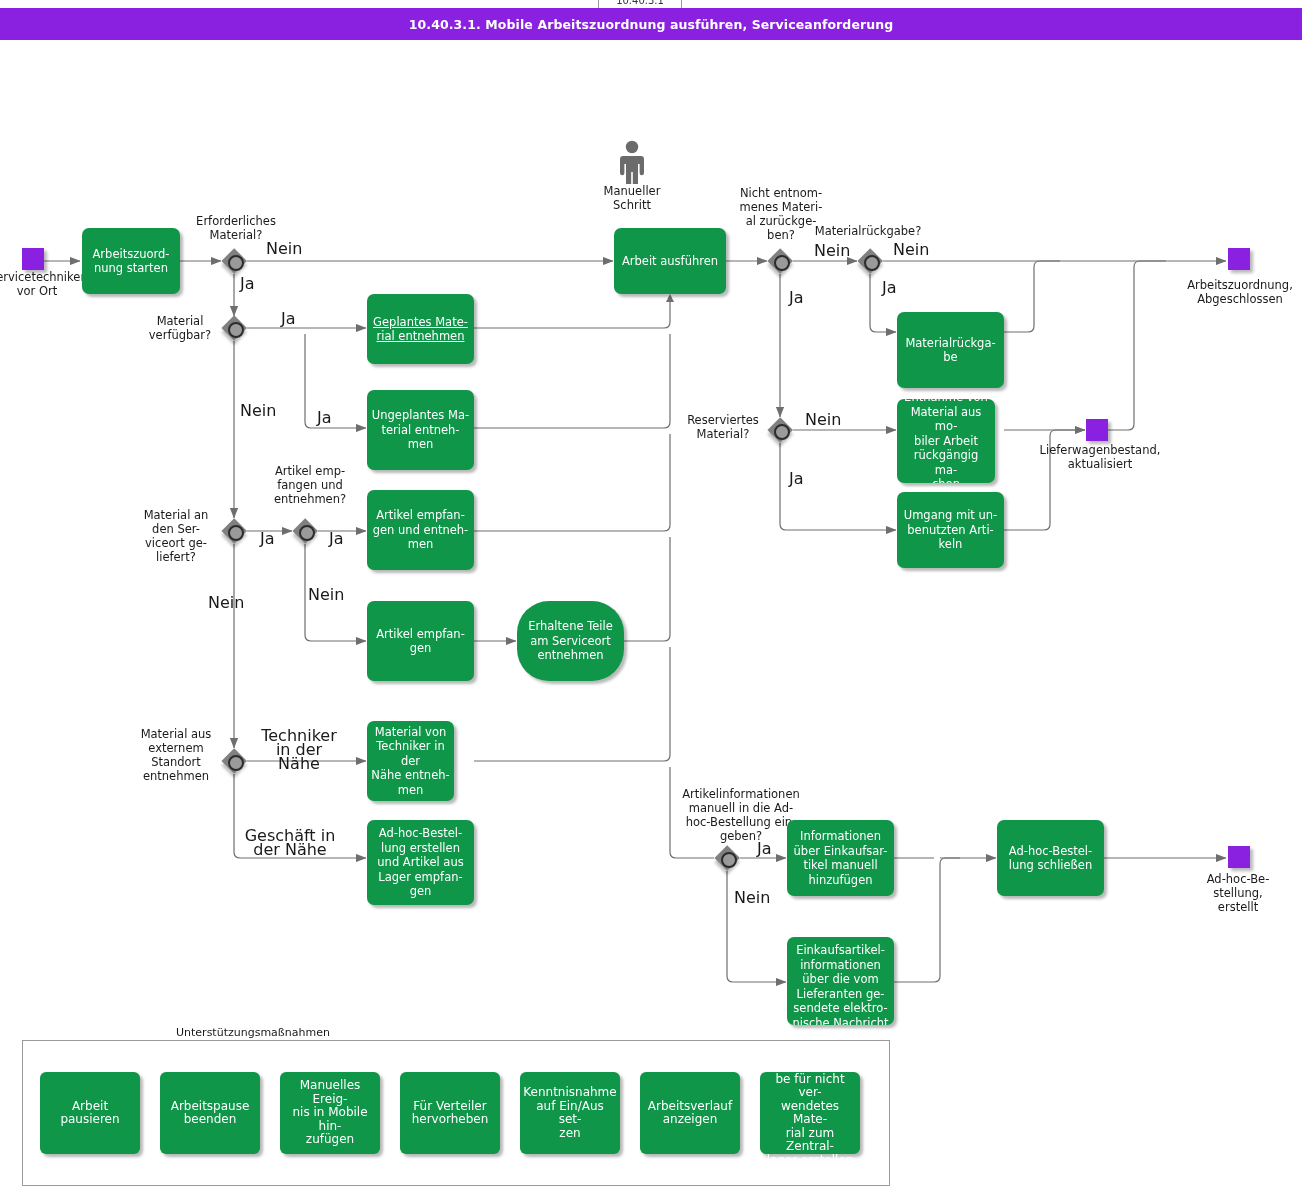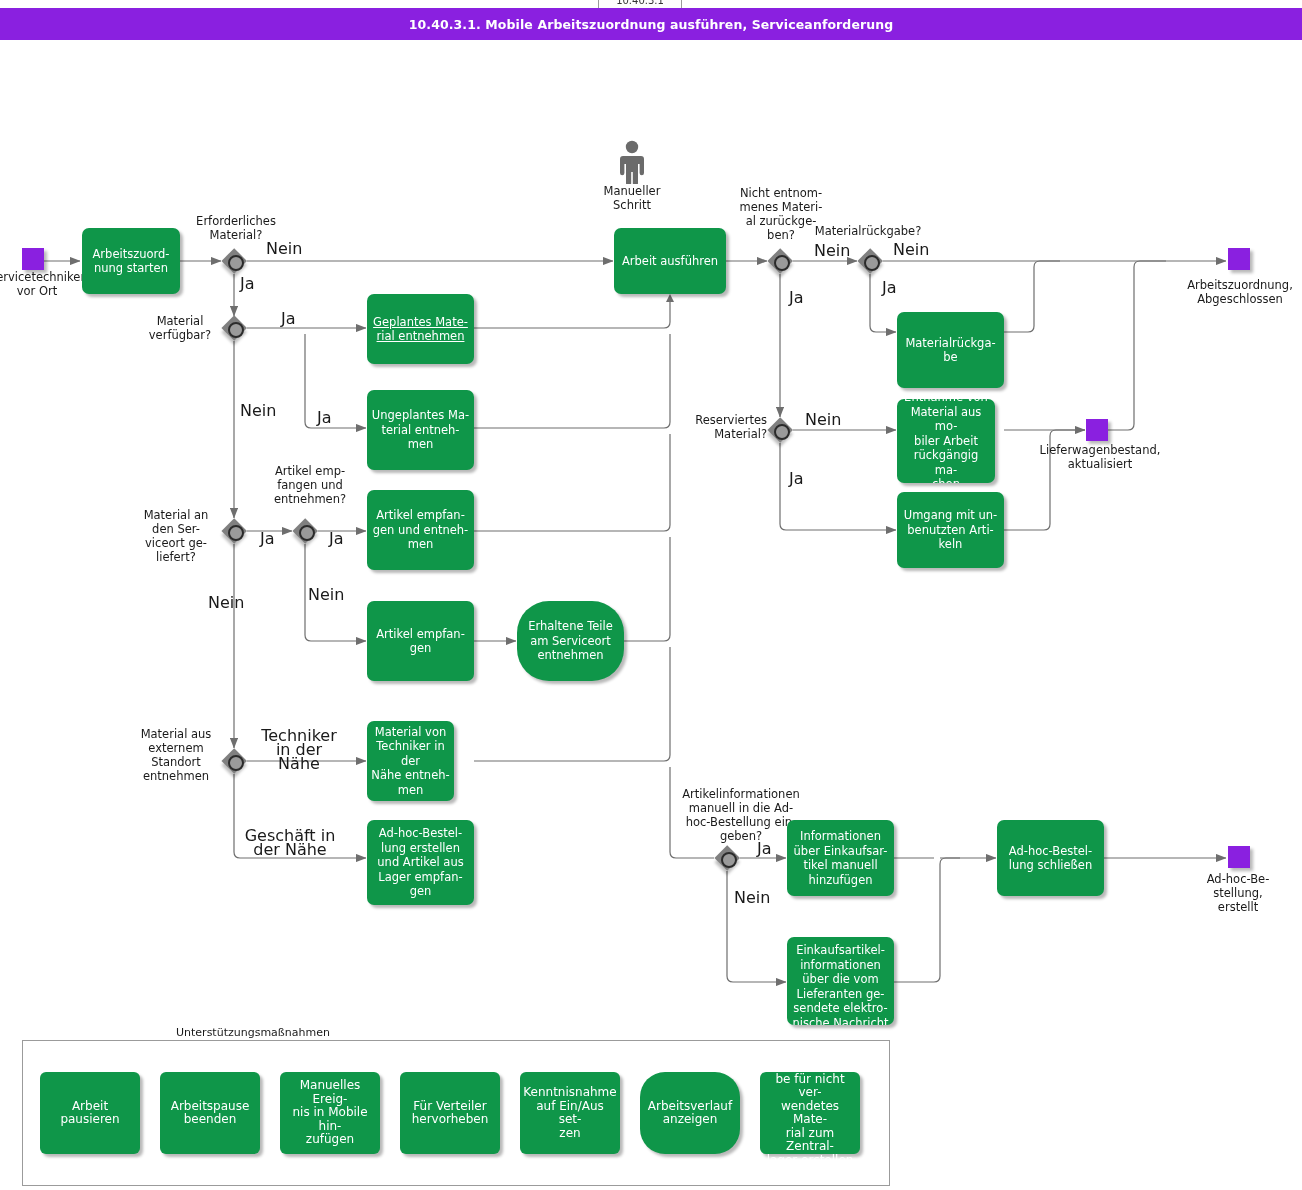--- a/index.html
+++ b/index.html
@@ -235,21 +235,21 @@
 <div class="gw" style="left:857px;top:248px;">
     <div class="dia"></div>
     <div class="ring"></div>
   </div>
 <div class="lab" style="left: 808px; top: 224px; width: 120px; white-space: pre-line;">Materialrückgabe?</div>
 
 <div class="gw" style="left:767px;top:417px;">
     <div class="dia"></div>
     <div class="ring"></div>
   </div>
-<div class="lab" style="left: 679px; top: 413px; width: 88px; white-space: pre-line; text-align: right;">Reserviertes
+<div class="lab" style="left: 679px; top: 413px; width: 88px; white-space: pre-line;">Reserviertes
 Material?</div>
 
 <div class="gw" style="left:714px;top:845px;">
     <div class="dia"></div>
     <div class="ring"></div>
   </div>
 <div class="lab" style="left: 666px; top: 787px; width: 150px; white-space: pre-line;">Artikelinformationen
 manuell in die Ad-
 hoc-Bestellung ein-
 geben?</div>
@@ -334,19 +334,19 @@
 <div class="supp" style="left: 160px; white-space: pre-line;">Arbeitspause
 beenden</div>
 <div class="supp" style="left: 280px; white-space: pre-line;">Manuelles Ereig-
 nis in Mobile hin-
 zufügen</div>
 <div class="supp" style="left: 400px; white-space: pre-line;">Für Verteiler
 hervorheben</div>
 <div class="supp" style="left: 520px; white-space: pre-line;">Kenntnisnahme
 auf Ein/Aus set-
 zen</div>
-<div class="supp" style="left: 640px; white-space: pre-line; border-radius: 25px;">Arbeitsverlauf
+<div class="supp" style="left: 640px; white-space: pre-line;">Arbeitsverlauf
 anzeigen</div>
 <div class="supp" style="left: 760px; white-space: pre-line;">Transportaufga-
 be für nicht ver-
 wendetes Mate-
 rial zum Zentral-
 lager erstellen</div>
 
 </body></html>

